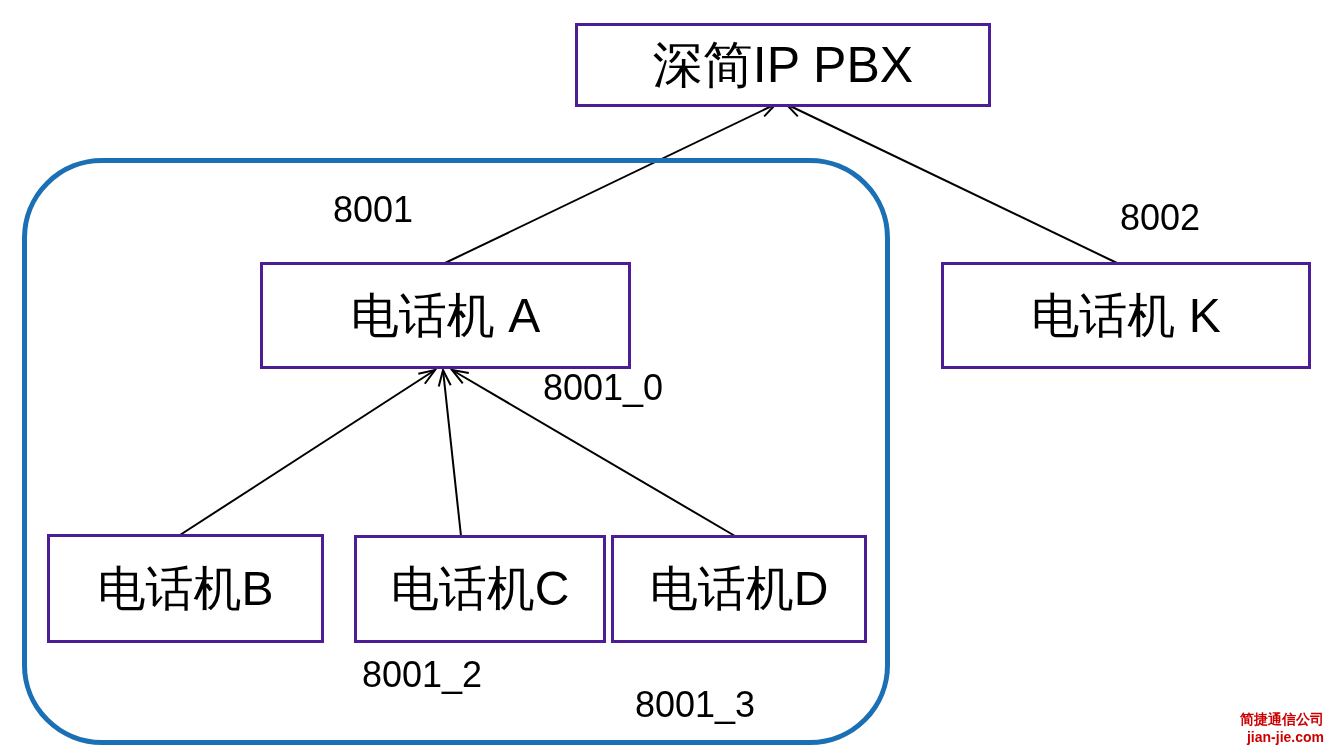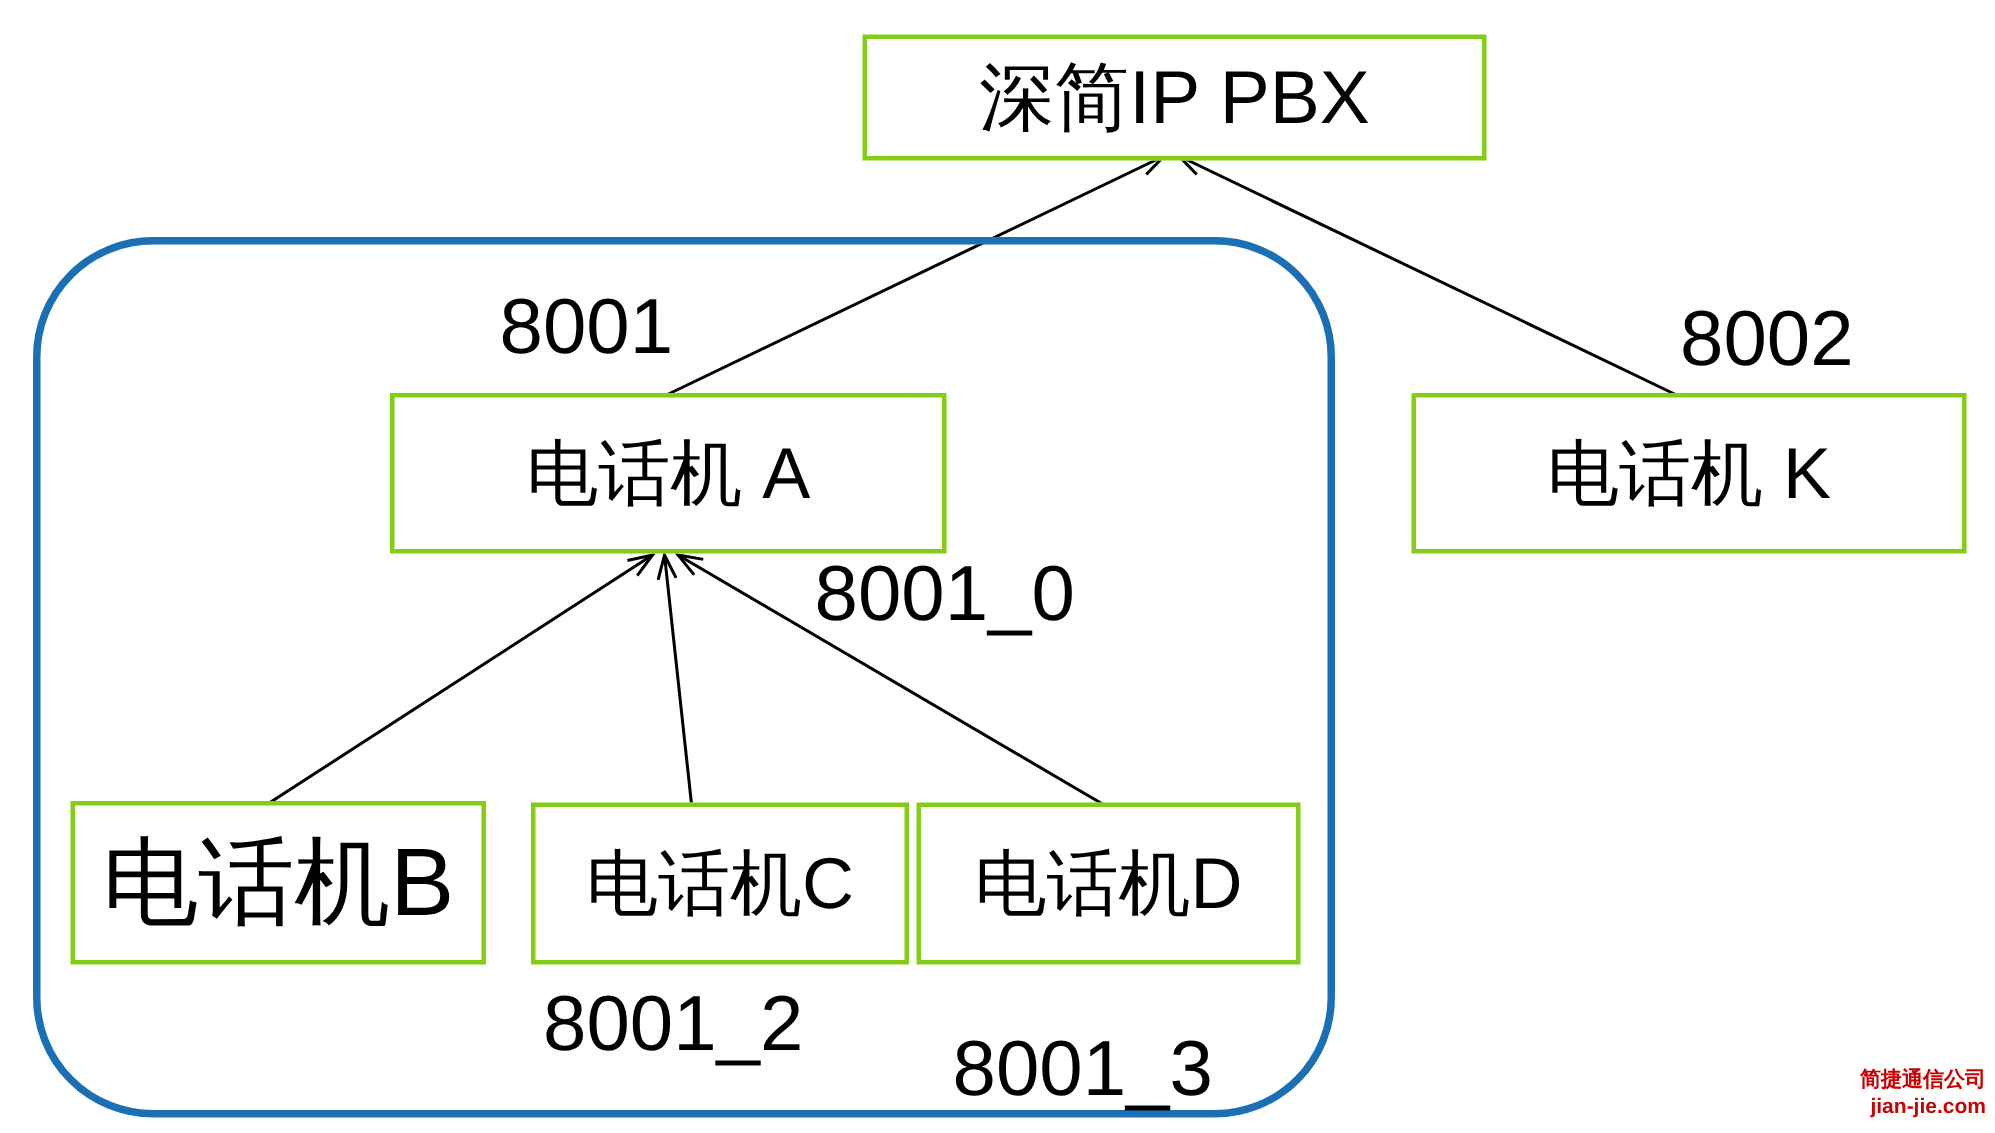--- a/index.html
+++ b/index.html
@@ -30,35 +30,35 @@
     top: 158px;
     width: 858px;
     height: 577px;
     border: 5px solid #1a6fb5;
     border-radius: 80px;
     background: transparent;
   }
   .node {
     position: absolute;
     background: #ffffff;
-    border: 3px solid #84cc16;
+    border: 3px solid #4c1d95;
     display: flex;
     align-items: center;
     justify-content: center;
     white-space: nowrap;
   }
   .node-pbx   { left: 575px; top: 23px;  width: 410px; height: 78px;  font-size: 50px; }
   .node-a     { left: 260px; top: 262px; width: 365px; height: 101px; font-size: 48px; }
   .node-k     { left: 941px; top: 262px; width: 364px; height: 101px; font-size: 48px; }
-  .node-b     { left: 47px;  top: 534px; width: 271px; height: 103px; font-size: 64px; }
+  .node-b     { left: 47px;  top: 534px; width: 271px; height: 103px; font-size: 48px; }
   .node-c     { left: 342px; top: 535px; width: 246px; height: 102px; font-size: 48px; margin-left: 12px; }
   .node-d     { left: 611px; top: 535px; width: 250px; height: 102px; font-size: 48px; }
   .lbl {
     position: absolute;
-    font-size: 52px;
+    font-size: 36px;
     line-height: 1.1;
     white-space: nowrap;
   }
   .lbl-8001   { left: 333px;  top: 190px; }
   .lbl-8002   { left: 1120px; top: 198px; }
   .lbl-8001-0 { left: 543px;  top: 368px; }
   .lbl-ext1   { left: 76px;   top: 655px; }
   .lbl-ext2   { left: 362px;  top: 655px; }
   .lbl-ext3   { left: 635px;  top: 685px; }
   .watermark {

